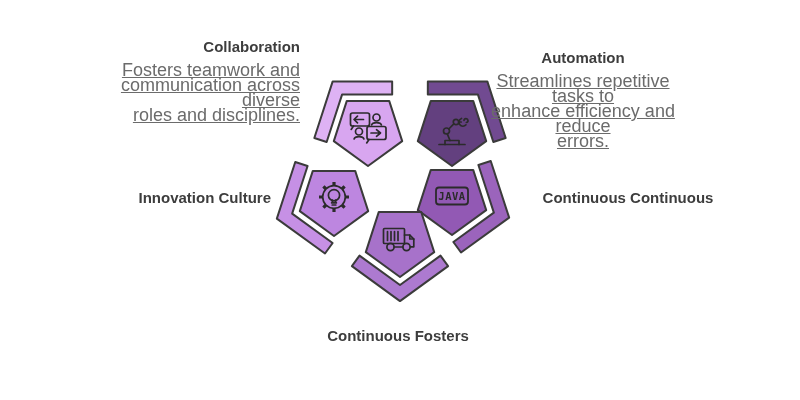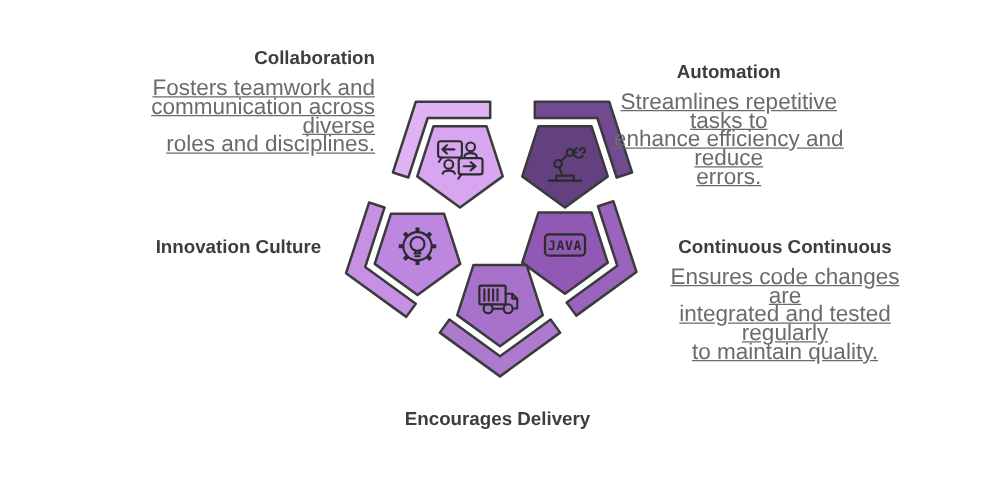--- a/index.html
+++ b/index.html
@@ -101,28 +101,25 @@
 roles and disciplines.</p>
   </div>
 
   <div class="lbl left" style="left:488px;top:49px;width:190px;">
     <h3>Automation</h3>
     <p>Streamlines repetitive tasks to
 enhance efficiency and reduce
 errors.</p>
   </div>
 
-  <div class="lbl right" style="left:67px;top:189px;width:190px;">
+  <div class="lbl right" style="left:81px;top:189px;width:190px;">
     <h3>Innovation Culture</h3>
   </div>
 
   <div class="lbl left" style="left:533px;top:189px;width:190px;">
     <h3>Continuous Continuous</h3>
-    <p>Ensures code changes are
-integrated and tested regularly
-to maintain quality.</p>
   </div>
 
   <div class="lbl center" style="left:288px;top:327px;width:220px;">
-    <h3>Encourages Delivery</h3>
+    <h3>Continuous Fosters</h3>
   </div>
 
 </div>
 
 </body></html>

